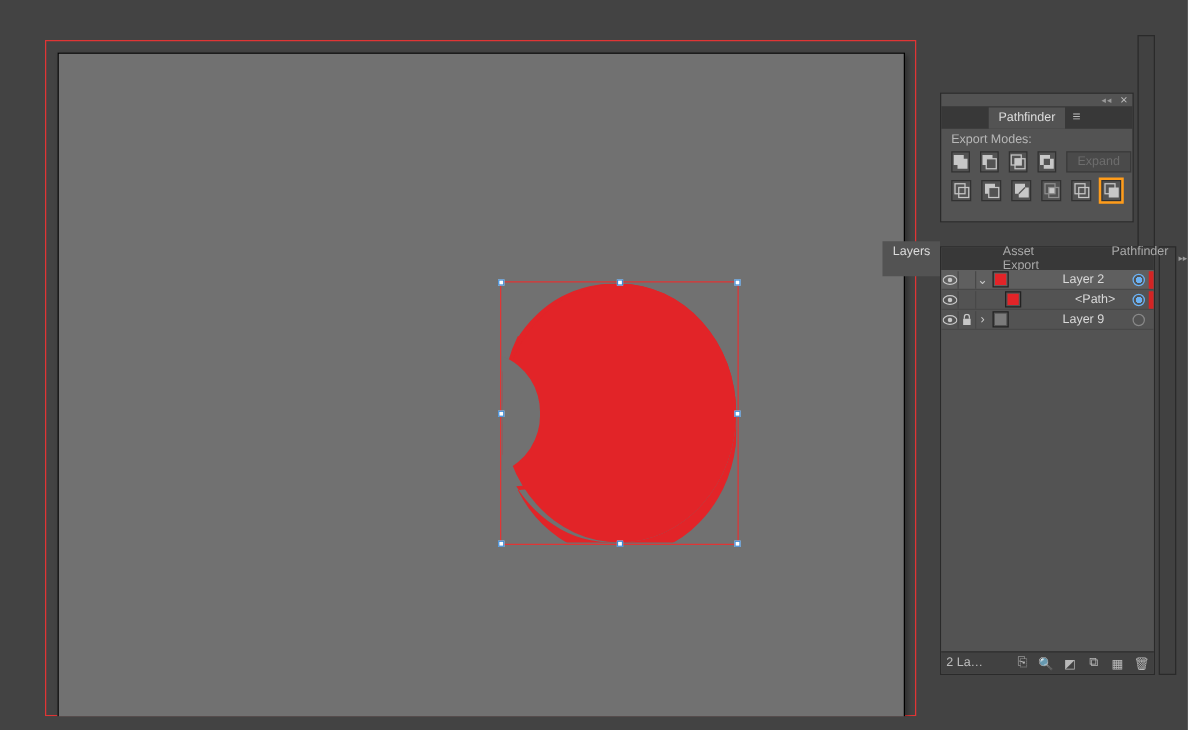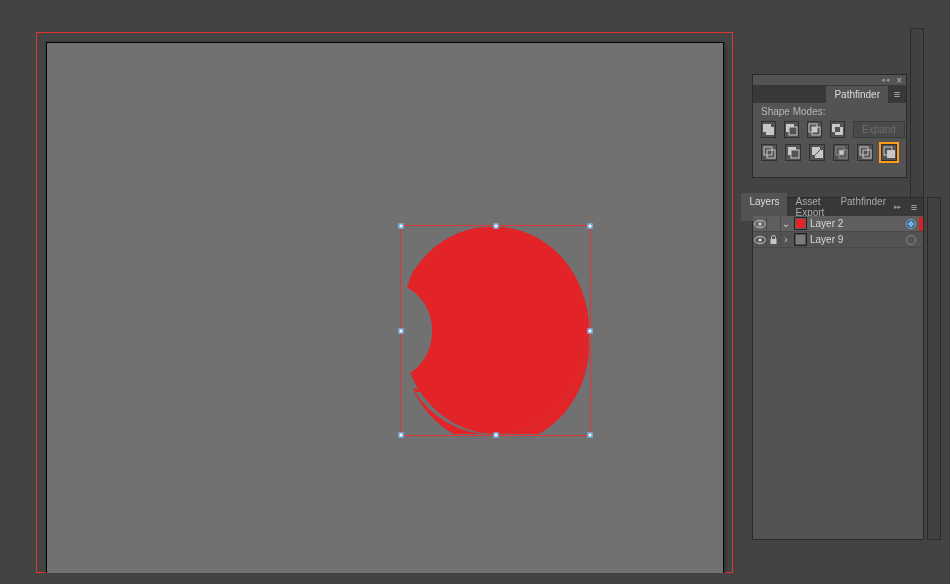--- a/index.html
+++ b/index.html
@@ -49,27 +49,27 @@
   
   .pathfinder-dock { left:752px; top:74px; width:155px; height:104px; }
   .pathfinder-dock .grip {
     display:flex; justify-content:flex-end; align-items:center;
     height:10px; padding:0 4px; gap:6px; color:#bcbcbc;
   }
   .grip .dots { color:#999; font-size:7px; letter-spacing:1px; }
   .grip .close-x { font-size:10px; cursor:pointer; }
   .tabstrip {
     display:flex; align-items:center; background:#383838; height:18px;
-    padding-left:2px; justify-content:flex-end;
+    padding-left:2px; justify-content:center;
   }
   .tab {
     background:#535353; padding:3px 8px 3px 8px;
     font-size:10px; color:#dcdcdc;
   }
-  .tab.inactive { background:transparent; color:#a9a9a9; }
+  .tab.inactive { background:transparent; color:#a9a9a9;margin-left:42px; }
   .flyout { width:18px; text-align:center; color:#bcbcbc; cursor:pointer; font-size:11px;}
   .section-label {
     font-size:10px; color:#b7b7b7; padding:3px 8px 2px 8px;
   }
   .icon-row {
     display:flex; align-items:center; gap:8px; padding:2px 9px 4px 8px;
   }
   .pf-btn {
     width:17px; height:17px; border:1px solid #313131;
     background:#535353; display:flex; align-items:center; justify-content:center;
@@ -94,21 +94,21 @@
     border-bottom:1px solid #484848;
   }
   .layer-row.selected { background:#5f5f5f; }
   .vis, .lock { width:14px; height:14px; display:flex; align-items:center; justify-content:center; color:#c7c7c7; border-right:1px solid #484848;}
   .twisty { width:10px; text-align:center; color:#c7c7c7; }
   .swatch {
     width:13px; height:13px; border:1px solid #222; margin:0 3px;
     display:flex; align-items:center; justify-content:center;
   }
   .swatch-inner { width:9px; height:9px; }
-  .layer-name { flex:1; white-space:nowrap; overflow:hidden; }
+  .layer-name { flex:1; white-space:nowrap; overflow:hidden;margin-left:40px; }
   .targ { width:10px; height:10px; border:1px solid #888; border-radius:50%; margin:0 3px; }
   .targ.filled { background: radial-gradient(circle at center,#6bb2f4 0 45%, transparent 46%), #535353; border-color:#6bb2f4;}
   .selbar { width:4px; height:14px; }
   .selbar.red { background:#d32424; }
 
   .layers-footer {
     display:flex; align-items:center; height:18px; background:#414141;
     border-top:1px solid #2f2f2f; font-size:10px; color:#bdbdbd;
     padding:0 4px; gap:7px;
   }
@@ -169,21 +169,21 @@
 <div class="panel pathfinder-dock">
   <div class="grip">
     <span class="dots">◂◂</span>
     <span class="close-x">×</span>
   </div>
   <div class="tabstrip">
     <span class="tab">Pathfinder</span>
     <span class="flyout">≡</span>
   </div>
 
-  <div class="section-label">Shape Modes:</div>
+  <div class="section-label">Export Modes:</div>
   <div class="icon-row">
     <div class="pf-btn">
       <svg width="13" height="13">
           <rect x="1" y="1" width="8" height="8" fill="#c7c7c7"></rect>
           <rect x="4" y="4" width="8" height="8" fill="#c7c7c7"></rect>
         </svg>
     </div>
     <div class="pf-btn">
       <svg width="13" height="13">
           <rect x="1" y="1" width="8" height="8" fill="#c7c7c7"></rect>
@@ -274,37 +274,62 @@
       <span class="lock"></span>
       <span class="twisty">⌄</span>
       <span class="swatch">
           <span class="swatch-inner" style="background:#e22428"></span>
         </span>
       <span class="layer-name">Layer 2</span>
       <span class="targ filled"></span>
       <span class="selbar red"></span>
     </div>
 
-
     <div class="layer-row">
       <span class="vis">
           <svg width="12" height="8">
             <ellipse cx="6" cy="4" rx="5.5" ry="3.5" fill="none" stroke="#c7c7c7"></ellipse>
             <circle cx="6" cy="4" r="1.8" fill="#c7c7c7"></circle>
           </svg>
         </span>
+      <span class="lock"></span>
+      <span class="twisty" style="width:20px"></span>
+      <span class="swatch">
+          <span class="swatch-inner" style="background:#e22428"></span>
+        </span>
+      <span class="layer-name">&lt;Path&gt;</span>
+      <span class="targ filled"></span>
+      <span class="selbar red"></span>
+    </div>
+
+    <div class="layer-row">
+      <span class="vis">
+          <svg width="12" height="8">
+            <ellipse cx="6" cy="4" rx="5.5" ry="3.5" fill="none" stroke="#c7c7c7"></ellipse>
+            <circle cx="6" cy="4" r="1.8" fill="#c7c7c7"></circle>
+          </svg>
+        </span>
       <span class="lock">
           <svg width="9" height="10">
             <rect x="1.5" y="4" width="6" height="5" fill="#c7c7c7"></rect>
             <path d="M2.5 4 v-1.5 a2 2 0 0 1 4 0 V4" fill="none" stroke="#c7c7c7"></path>
           </svg>
         </span>
       <span class="twisty">›</span>
       <span class="swatch">
           <span class="swatch-inner" style="background:#7b7b7b"></span>
         </span>
       <span class="layer-name">Layer 9</span>
       <span class="targ"></span>
       <span class="selbar"></span>
     </div>
   </div>
 
+  <div class="layers-footer">
+    <span class="count">2 La…</span>
+    <span class="ft-icon">⎘</span>
+    <span class="ft-icon">🔍</span>
+    <span class="ft-icon">◩</span>
+    <span class="ft-icon">⧉</span>
+    <span class="ft-icon">▦</span>
+    <span class="ft-icon">🗑</span>
+  </div>
 </div>
 
 </body></html>

